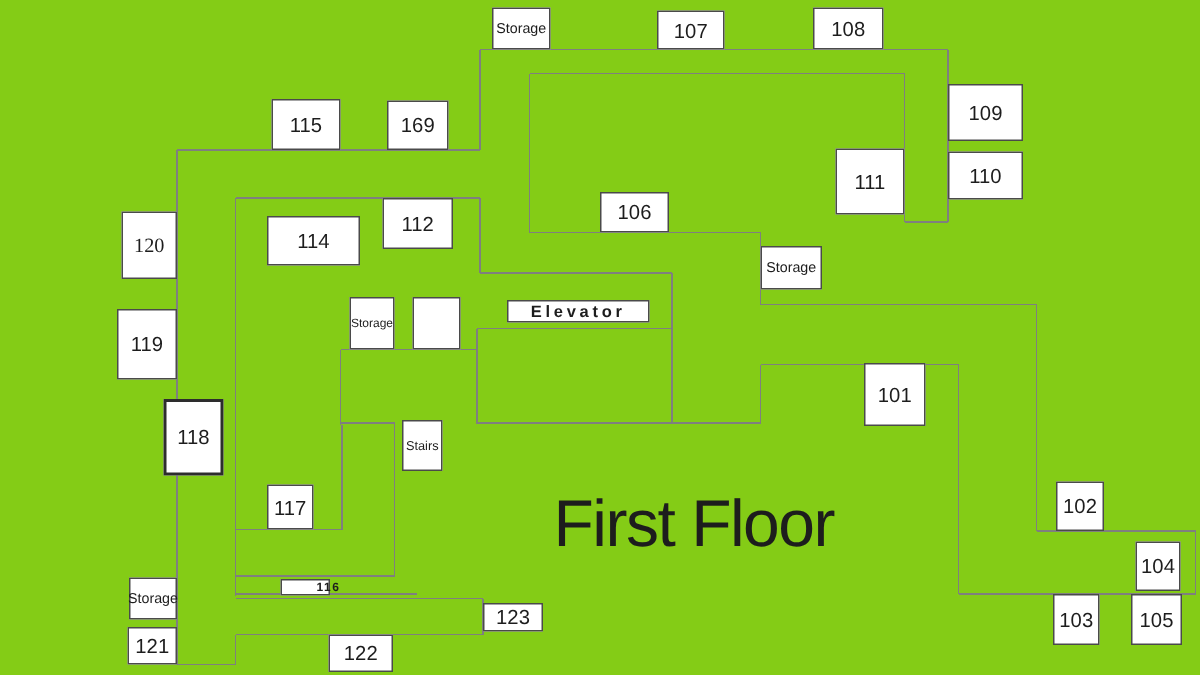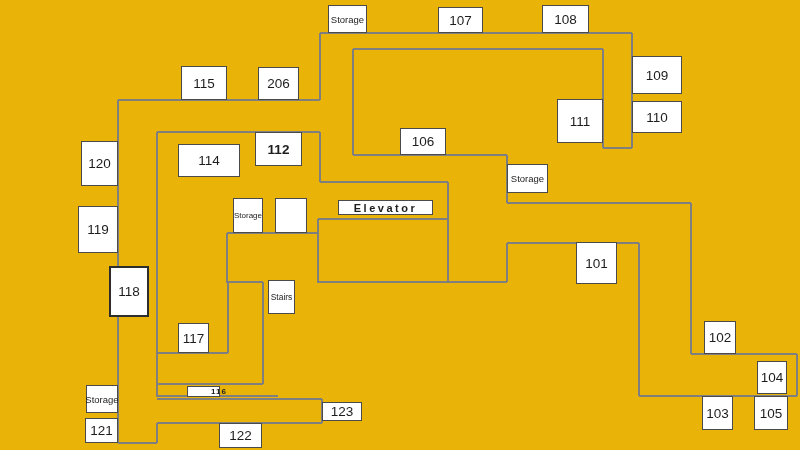--- a/index.html
+++ b/index.html
@@ -8,21 +8,21 @@
     width: 800px;
     height: 450px;
     overflow: hidden;
     background: #ffffff;
     font-family: "Liberation Sans", sans-serif;
   }
   #plan {
     position: relative;
     width: 800px;
     height: 450px;
-    background: #eab308;
+    background: #84cc16;
   }
   #walls {
     position: absolute;
     left: 0; top: 0;
     width: 800px; height: 450px;
   }
   .room-box {
     position: absolute;
     box-sizing: border-box;
     background: #ffffff;
@@ -118,29 +118,29 @@
       <div class="room-box kind-room" style="left: 557px; top: 99px; width: 46px; height: 44px;">
         <span>111</span>
       </div>
       <div class="room-box kind-room" style="left: 400px; top: 128px; width: 46px; height: 27px;">
         <span>106</span>
       </div>
       <div class="room-box kind-room" style="left: 181px; top: 66px; width: 46px; height: 34px;">
         <span>115</span>
       </div>
       <div class="room-box kind-room" style="left: 258px; top: 67px; width: 41px; height: 33px;">
-        <span>206</span>
+        <span>169</span>
       </div>
       <div class="room-box kind-room" style="left: 178px; top: 144px; width: 62px; height: 33px;">
         <span>114</span>
       </div>
-      <div class="room-box kind-room" style="left: 255px; top: 132px; width: 47px; height: 34px; font-weight: bold;">
+      <div class="room-box kind-room" style="left: 255px; top: 132px; width: 47px; height: 34px;">
         <span>112</span>
       </div>
-      <div class="room-box kind-room" style="left: 81px; top: 141px; width: 37px; height: 45px;">
+      <div class="room-box kind-room" style="left: 81px; top: 141px; width: 37px; height: 45px; font-family: Liberation Serif, serif;">
         <span>120</span>
       </div>
       <div class="room-box kind-room" style="left: 78px; top: 206px; width: 40px; height: 47px;">
         <span>119</span>
       </div>
       <div class="room-box kind-room-dark" style="left: 78px; top: 266px; width: 40px; height: 51px; margin-left: 31px;">
         <span>118</span>
       </div>
       <div class="room-box kind-storage-small" style="left: 233px; top: 198px; width: 30px; height: 35px;">
         <span>Storage</span>
@@ -182,13 +182,14 @@
       <div class="room-box kind-room" style="left: 757px; top: 321px; width: 30px; height: 33px; margin-top: 40px;">
         <span>104</span>
       </div>
       <div class="room-box kind-room" style="left: 702px; top: 396px; width: 31px; height: 34px;">
         <span>103</span>
       </div>
       <div class="room-box kind-room" style="left: 754px; top: 396px; width: 34px; height: 34px;">
         <span>105</span>
       </div>
     </div>
+  <div id="title">First Floor</div>
 </div>
 
 </body></html>

